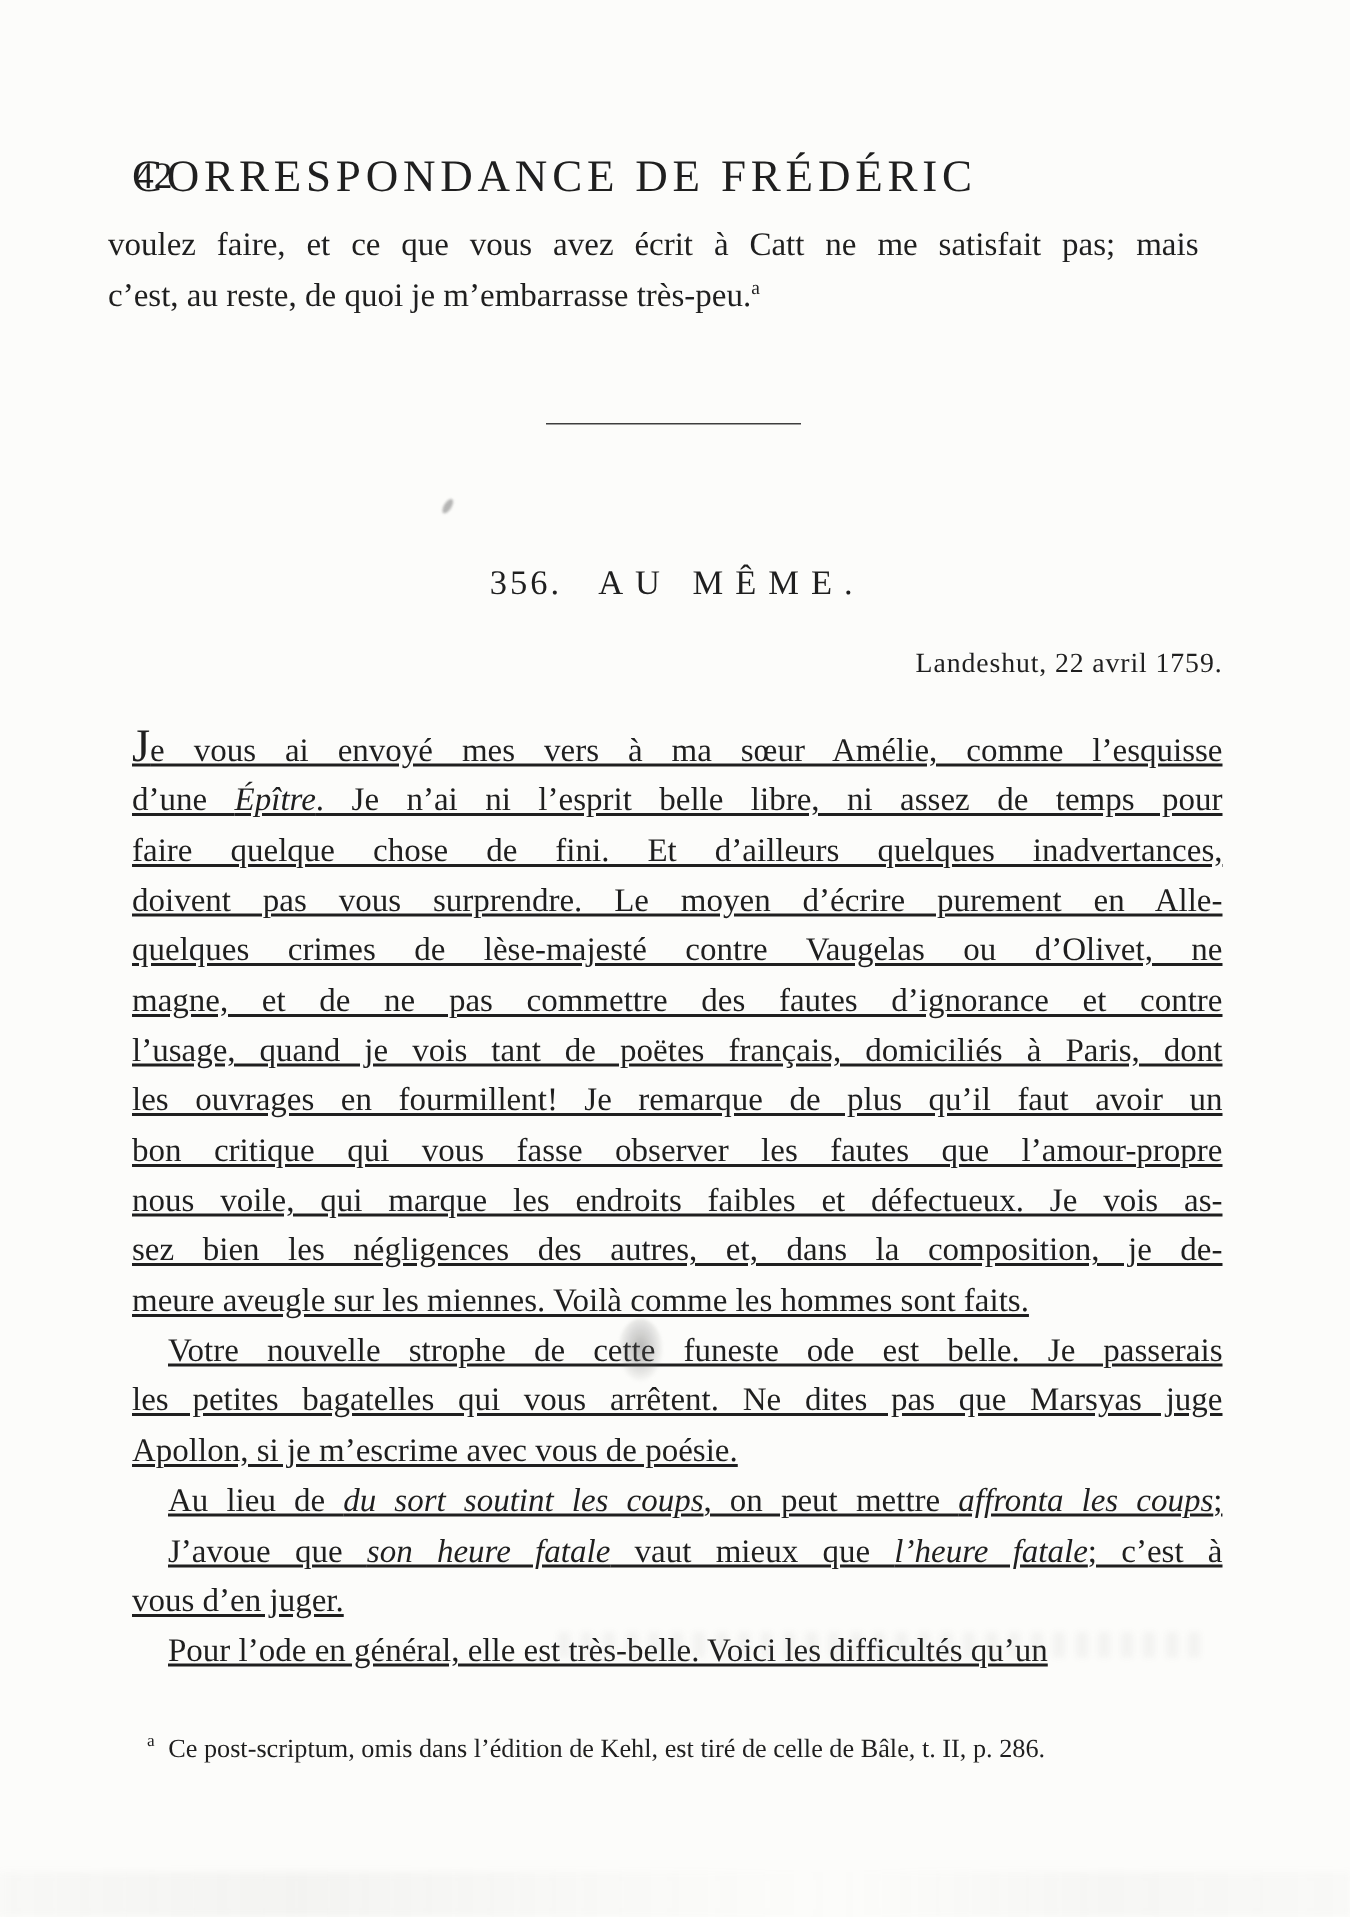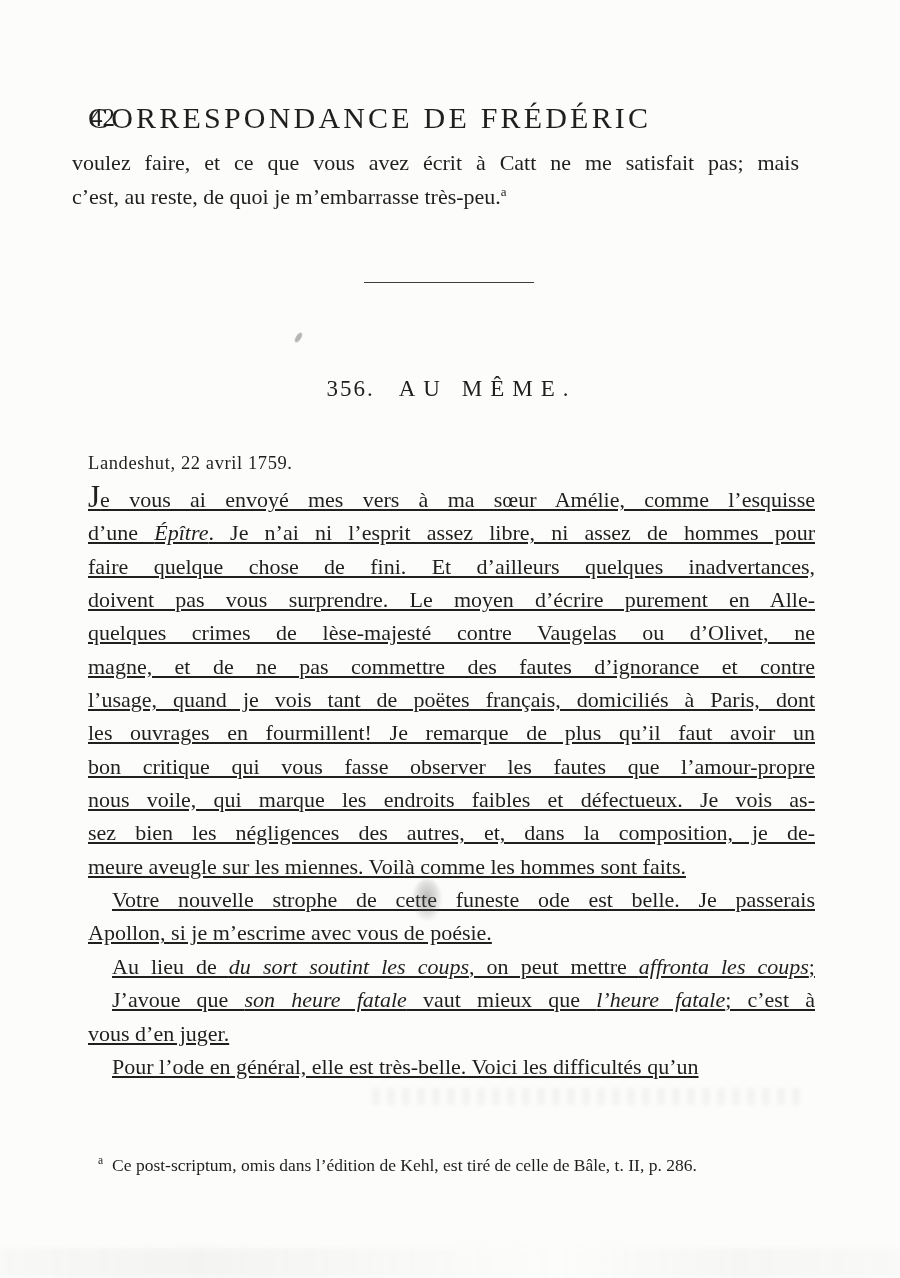--- a/index.html
+++ b/index.html
@@ -45,21 +45,22 @@
     margin: 0;
     text-align: center;
     font-weight: normal;
     font-size: 23px;
     white-space: nowrap;
   }
   .letter-num { letter-spacing: 2px; margin-right: 24px; }
   .letter-title { letter-spacing: 8px; }
   .dateline {
     position: absolute;
-    top: 453px; left: 88px; width: 727px;
+    top: 433px; left: 88px; width: 727px;
+    text-align: right;
     font-size: 18.5px;
     letter-spacing: 0.6px;
   }
   .letter-body {
     position: absolute;
     top: 483px; left: 88px; width: 727px;
     font-size: 22px;
     line-height: 33.35px;
     text-decoration: underline;
   }
@@ -137,34 +138,35 @@
 
   <h1 class="letter-heading">
     <span class="letter-num">356.</span><span class="letter-title">AU MÊME.</span>
   </h1>
 
   <div class="dateline">Landeshut, 22 avril 1759.</div>
 
   <div class="letter-body">
       <div class="para">
         <div class="line"><span class="init">J</span><span>e vous ai envoyé mes vers à ma sœur Amélie, comme l’esquisse</span></div>
-        <div class="line"><span>d’une </span><span class="it">Épître</span><span>. Je n’ai ni l’esprit assez libre, ni assez de hommes pour</span></div>
+        <div class="line"><span>d’une </span><span class="it">Épître</span><span>. Je n’ai ni l’esprit belle libre, ni assez de temps pour</span></div>
         <div class="line"><span>faire quelque chose de fini. Et d’ailleurs quelques inadvertances,</span></div>
         <div class="line"><span>doivent pas vous surprendre. Le moyen d’écrire purement en Alle-</span></div>
         <div class="line"><span>quelques crimes de lèse-majesté contre Vaugelas ou d’Olivet, ne</span></div>
         <div class="line"><span>magne, et de ne pas commettre des fautes d’ignorance et contre</span></div>
         <div class="line"><span>l’usage, quand je vois tant de poëtes français, domiciliés à Paris, dont</span></div>
         <div class="line"><span>les ouvrages en fourmillent! Je remarque de plus qu’il faut avoir un</span></div>
         <div class="line"><span>bon critique qui vous fasse observer les fautes que l’amour-propre</span></div>
         <div class="line"><span>nous voile, qui marque les endroits faibles et défectueux. Je vois as-</span></div>
         <div class="line"><span>sez bien les négligences des autres, et, dans la composition, je de-</span></div>
         <div class="line last"><span>meure aveugle sur les miennes. Voilà comme les hommes sont faits.</span></div>
       </div>
       <div class="para indent">
         <div class="line"><span>Votre nouvelle strophe de cette funeste ode est belle. Je passerais</span></div>
+        <div class="line"><span>les petites bagatelles qui vous arrêtent. Ne dites pas que Marsyas juge</span></div>
         <div class="line last"><span>Apollon, si je m’escrime avec vous de poésie.</span></div>
       </div>
       <div class="para indent">
         <div class="line"><span>Au lieu de </span><span class="it">du sort soutint les coups</span><span>, on peut mettre </span><span class="it">affronta les coups</span><span>;</span></div>
       </div>
       <div class="para indent">
         <div class="line"><span>J’avoue que </span><span class="it">son heure fatale</span><span> vaut mieux que </span><span class="it">l’heure fatale</span><span>; c’est à</span></div>
         <div class="line last"><span>vous d’en juger.</span></div>
       </div>
       <div class="para indent">

